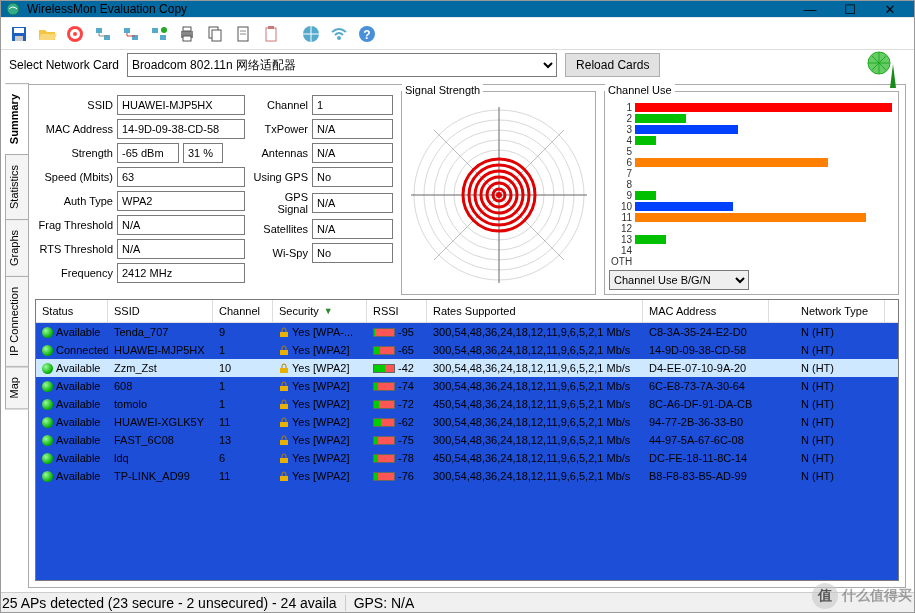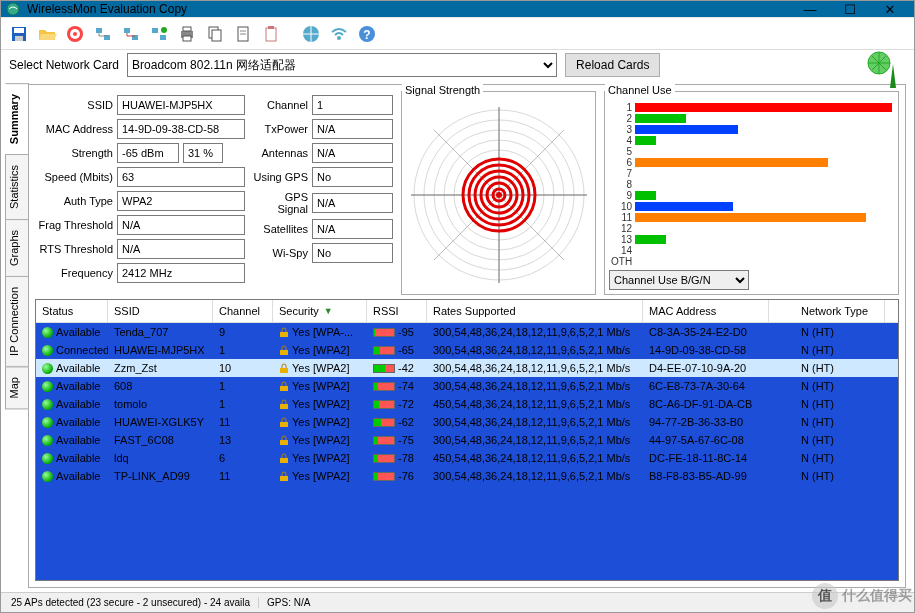--- a/index.html
+++ b/index.html
@@ -45,21 +45,21 @@
 .lh .c, .lr .c { padding: 3px 6px; overflow: hidden; white-space: nowrap; display:flex; align-items:center; gap:3px;}
 .lh .c { border-right: 1px solid #ddd; font-weight: normal; background:#fff; cursor:default; height:22px;}
 .lbody { flex: 1; overflow: auto; }
 .lr { display: flex; height: 18px; align-items:flex-start;}
 .lr.sel { background: #cde8ff; }
 .c.st{width:72px;} .c.ss{width:105px;} .c.ch{width:60px;} .c.se{width:94px;} .c.rs{width:60px;} .c.ra{width:216px;} .c.ma{width:126px;} .c.nt{width:90px;margin-left:26px;}
 .dot{width:11px;height:11px;border-radius:50%;background:radial-gradient(circle at 35% 35%, #9f9, #0a0 70%);flex-shrink:0;}
 .lock{width:10px;height:11px;flex-shrink:0;}
 .rssi-bar{width:22px;height:9px;border:1px solid #666;background:#f55;position:relative;flex-shrink:0;}
 .rssi-bar .g{position:absolute;left:0;top:0;bottom:0;background:#0c0;}
-.status { height: 20px; border-top: 1px solid #ccc; display: flex; align-items: center; font-size: 10px; padding: 0 10px; gap: 8px; background:#f0f0f0;}
+.status { height: 20px; border-top: 1px solid #ccc; display: flex; align-items: center; font-size: 14px; padding: 0 1px; gap: 8px; background:#f0f0f0;}
 .status .sec{border-right:1px solid #ccc; padding-right:8px;}
 .watermark{position:absolute; right:3px; bottom:4px; font-size:14px; color:rgba(0,0,0,0.35); display:flex; align-items:center; gap:4px; font-weight:bold;}
 .watermark .wm-circ{width:26px;height:26px;border-radius:50%;background:rgba(200,200,200,0.6);display:flex;align-items:center;justify-content:center;font-size:14px;color:#555;}
 .sort-arrow{color:#2a8a2a;font-size:9px;margin-left:2px;}
 </style>
 </head>
 <body>
 
 <div class="window">
   <div class="titlebar">

